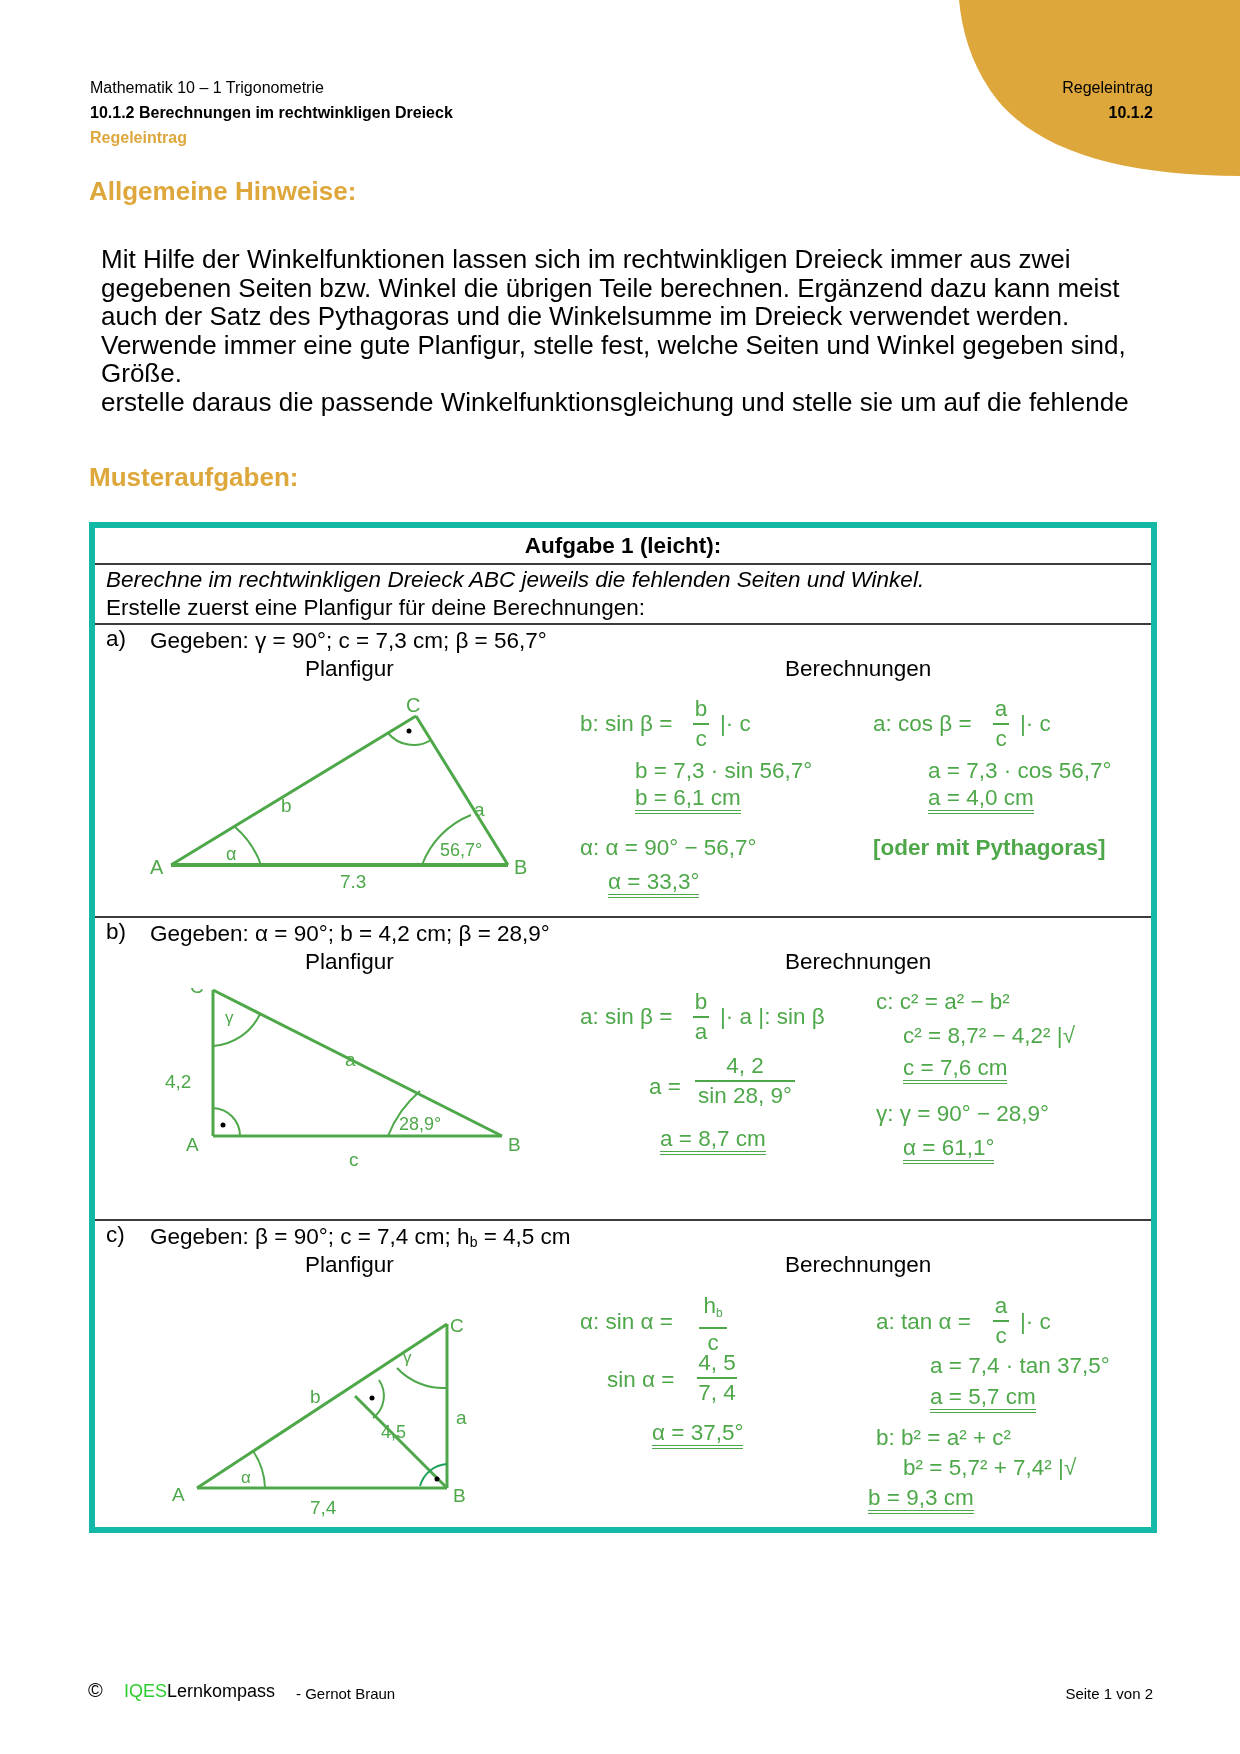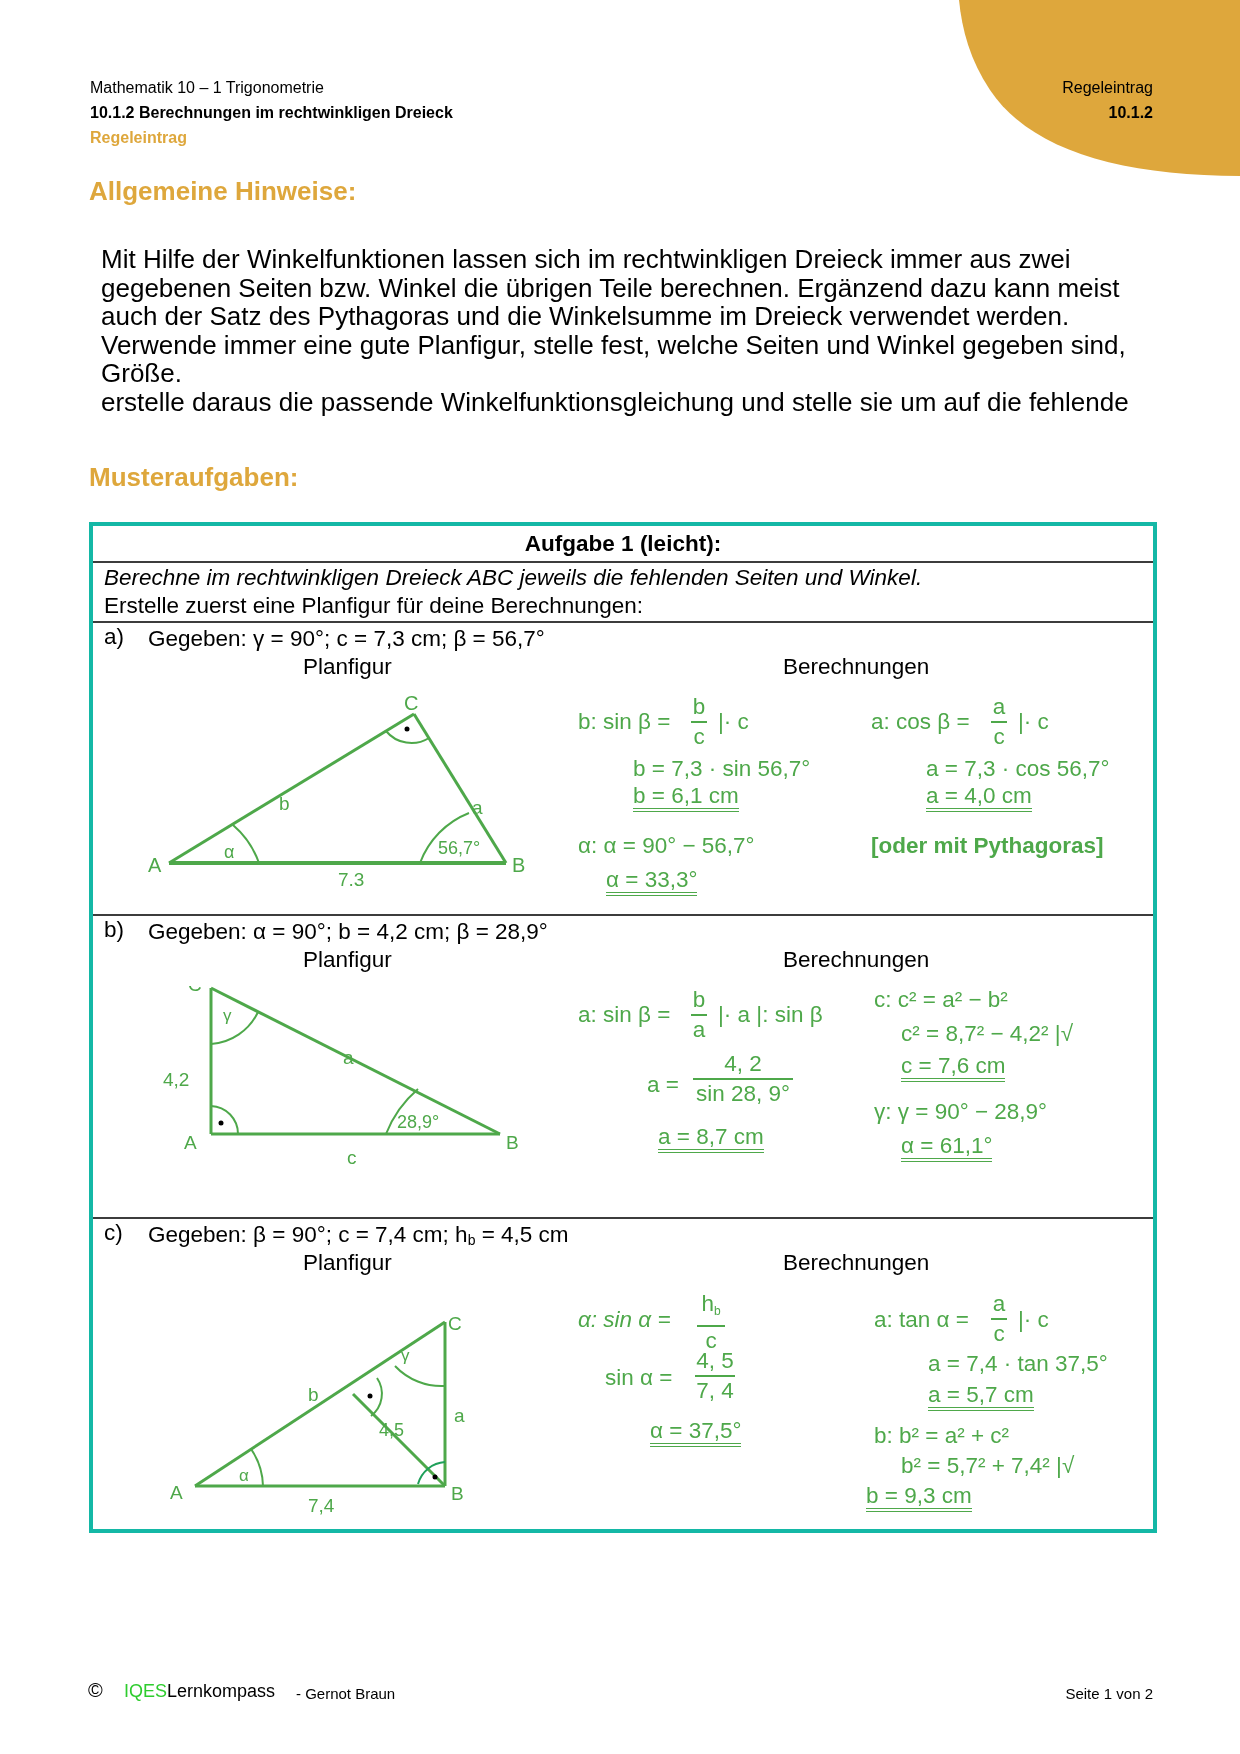--- a/index.html
+++ b/index.html
@@ -8,21 +8,21 @@
   .abs { position: absolute; }
   .corner { position: absolute; left: 0; top: 0; width: 1240px; height: 180px; pointer-events: none; }
   .hdr-line { position: absolute; left: 90px; font-size: 16px; line-height: 20px; white-space: nowrap; }
   .hdr-right { position: absolute; right: 87px; font-size: 16px; line-height: 20px; text-align: right; white-space: nowrap; }
   .bold { font-weight: bold; }
   .orange { color: #dea73c; }
   .section-title { position: absolute; left: 89px; font-size: 26px; font-weight: bold; color: #dea73c; }
   .intro { position: absolute; left: 101px; top: 236px; width: 1030px; font-size: 26px; line-height: 28.5px; margin-top: 9px; }
   .intro p { margin: 0; white-space: nowrap; }
   .tbl { position: absolute; left: 89px; top: 522px; width: 1068px; height: 1011px;
-         border: 4px solid #14b8a6; box-sizing: border-box; }
+         border: 6px solid #14b8a6; box-sizing: border-box; }
   .hline { position: absolute; left: 0; width: 100%; height: 0; border-top: 2px solid #3c3c3c; }
   .cell-text { position: absolute; font-size: 22.5px; line-height: 28px; white-space: nowrap; }
   .calc { position: absolute; font-size: 22.5px; line-height: 28px; white-space: nowrap; color: #4ea84a; }
   .dbl { border-bottom: 4px double #4ea84a; padding-bottom: 0px; }
   .frac { position: absolute; display: inline-block; text-align: center; color: #4ea84a; font-size: 22.5px; }
   .frac .num, .frac .den { display: block; line-height: 26px; }
   .frac .bar { display: block; border-top: 2px solid #4ea84a; margin: 1px 0; }
   svg text { font-family: "Liberation Sans", sans-serif; }
   .footer { position: absolute; top: 1684px; font-size: 16px; white-space: nowrap; }
   .sub { font-size: 14px; vertical-align: -3px; }
@@ -186,21 +186,21 @@
       <text x="308" y="196" font-size="19" fill="#4ea84a">B</text>
       <text x="305" y="26" font-size="19" fill="#4ea84a">C</text>
       <text x="165" y="97" font-size="19" fill="#4ea84a">b</text>
       <text x="311" y="118" font-size="19" fill="#4ea84a">a</text>
       <text x="165" y="208" font-size="19" fill="#4ea84a">7,4</text>
       <text x="236" y="132" font-size="18" fill="#4ea84a">4,5</text>
       <text x="96" y="177" font-size="17" fill="#4ea84a">α</text>
       <text x="258" y="57" font-size="17" fill="#4ea84a">γ</text>
     </svg>
 
-    <div class="calc" style="left:485px; top:780px;font-style:italic;">α: sin α = </div>
+    <div class="calc" style="left:485px; top:780px;">α: sin α = </div>
     <div class="frac" style="left:604px; top:765px; width:28px;">
       <span class="num"><span>h</span><span style="font-size:12px; vertical-align:-4px;">b</span></span>
       <span class="bar"></span>
       <span class="den">c</span>
     </div>
 
     <div class="calc" style="left:512px; top:838px;">sin α = </div>
     <div class="frac" style="left:602px; top:822px; width:40px;">
       <span class="num">4, 5</span>
       <span class="bar"></span>

